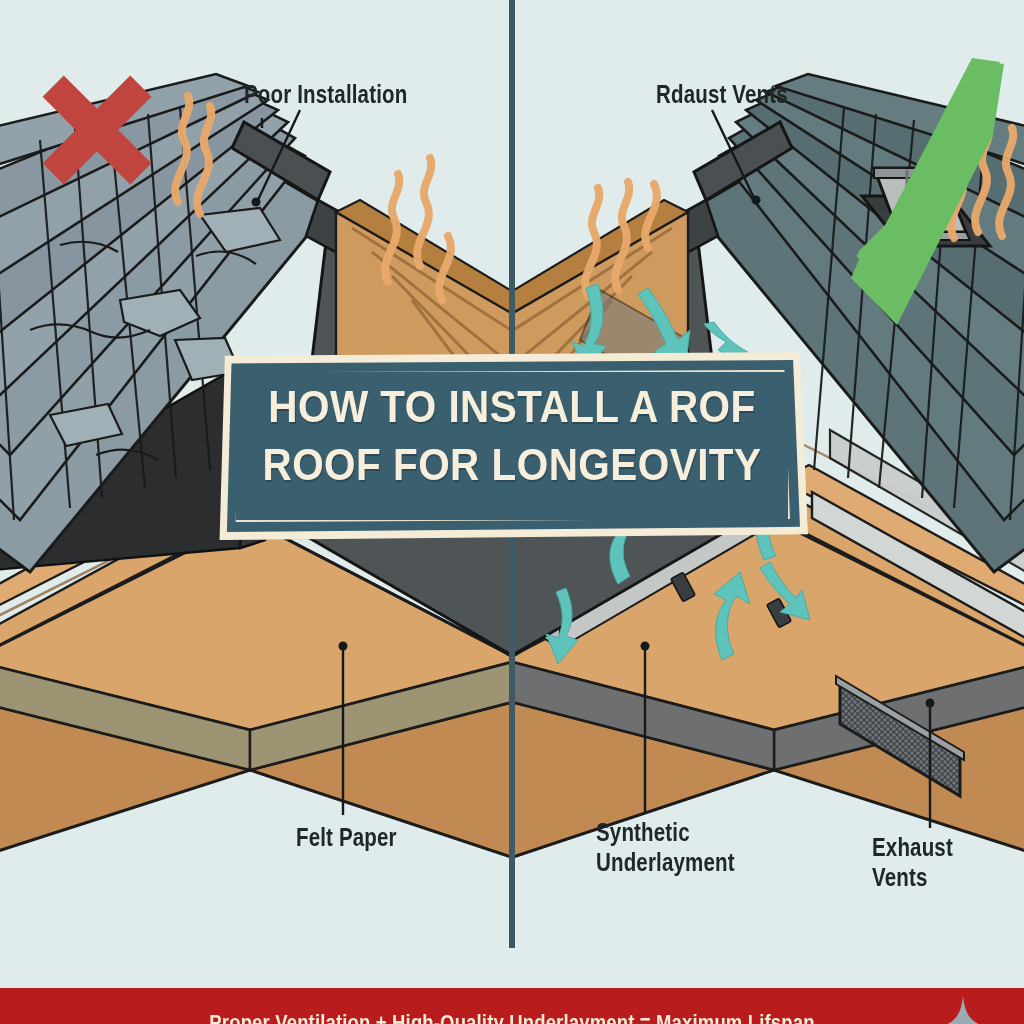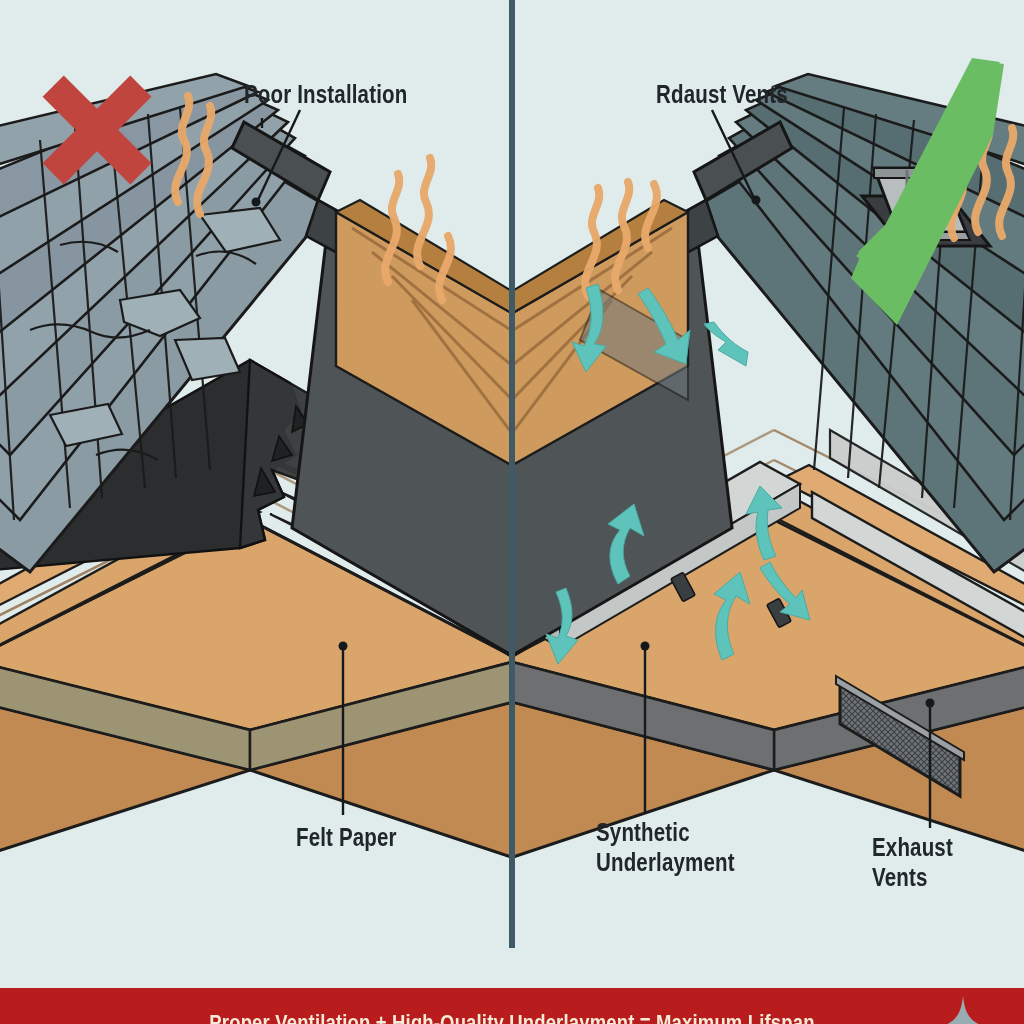--- a/index.html
+++ b/index.html
@@ -366,20 +366,27 @@
 
   <div class="label lbl-rdaust">Rdaust Vents</div>
 
   <div class="label lbl-felt">Felt Paper</div>
 
   <div class="label lbl-synth">Synthetic
 Underlayment</div>
 
   <div class="label lbl-exhaust">Exhaust Vents</div>
 
+  <div id="title-banner">
+    <div class="plate"></div>
+    <div class="field"></div>
+    <div class="inner-rule"></div>
+    <div id="title-text">HOW TO INSTALL A ROF
+ROOF FOR LONGEOVITY</div>
+  </div>
 
   <div id="bottom-banner">
     <div id="bottom-text">Proper Ventilation + High-Quality Underlayment = Maximum Lifspan</div>
     <svg id="sparkle" viewBox="0 0 46 62">
       <path d="M23 0 C25 18 30 26 46 31 C30 36 25 44 23 62 C21 44 16 36 0 31 C16 26 21 18 23 0 Z" fill="#9aacb3"></path>
     </svg>
   </div>
 
 </div>
 

